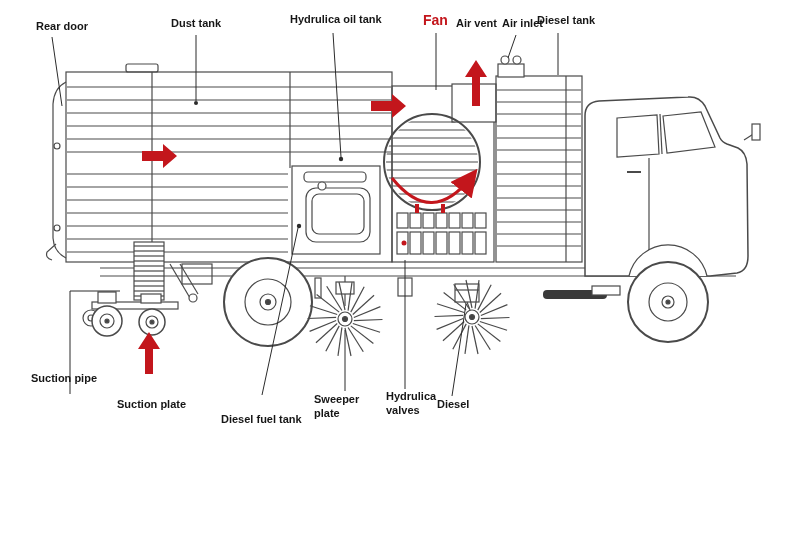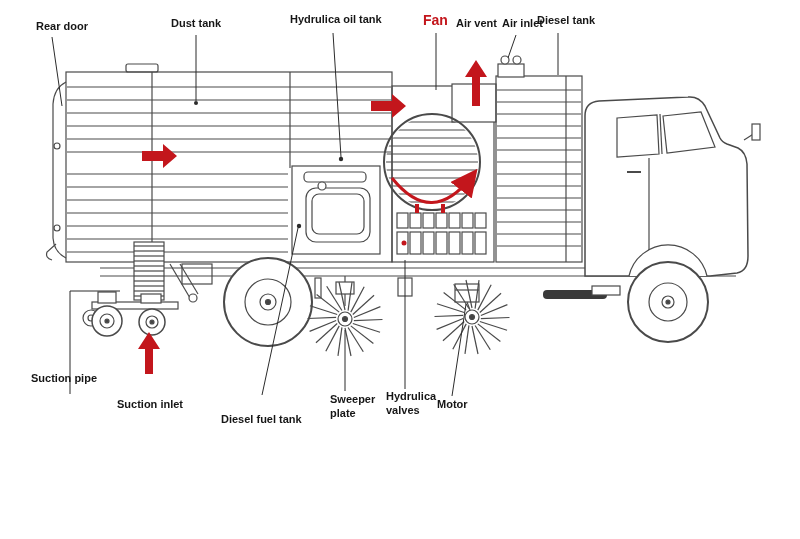--- a/index.html
+++ b/index.html
@@ -280,18 +280,18 @@
   </svg>
 
   <div class="lbl" style="left:36px;top:20px">Rear door</div>
   <div class="lbl" style="left:171px;top:17px">Dust tank</div>
   <div class="lbl" style="left:290px;top:13px">Hydrulica oil tank</div>
   <div class="lbl fan" style="left:423px;top:12px">Fan</div>
   <div class="lbl" style="left:456px;top:17px">Air vent</div>
   <div class="lbl" style="left:502px;top:17px">Air inlet</div>
   <div class="lbl" style="left:537px;top:14px">Diesel tank</div>
   <div class="lbl" style="left:31px;top:372px">Suction pipe</div>
-  <div class="lbl" style="left:117px;top:398px">Suction inlet</div>
+  <div class="lbl" style="left:117px;top:398px">Suction plate</div>
   <div class="lbl" style="left:221px;top:413px">Diesel fuel tank</div>
-  <div class="lbl wrap" style="left:330px;top:393px;width:58px">Sweeper plate</div>
+  <div class="lbl wrap" style="left:314px;top:393px;width:58px">Sweeper plate</div>
   <div class="lbl wrap" style="left:386px;top:390px;width:62px">Hydrulica valves</div>
-  <div class="lbl" style="left:437px;top:398px">Motor</div>
+  <div class="lbl" style="left:437px;top:398px">Diesel</div>
 </div>
 
 </body></html>

